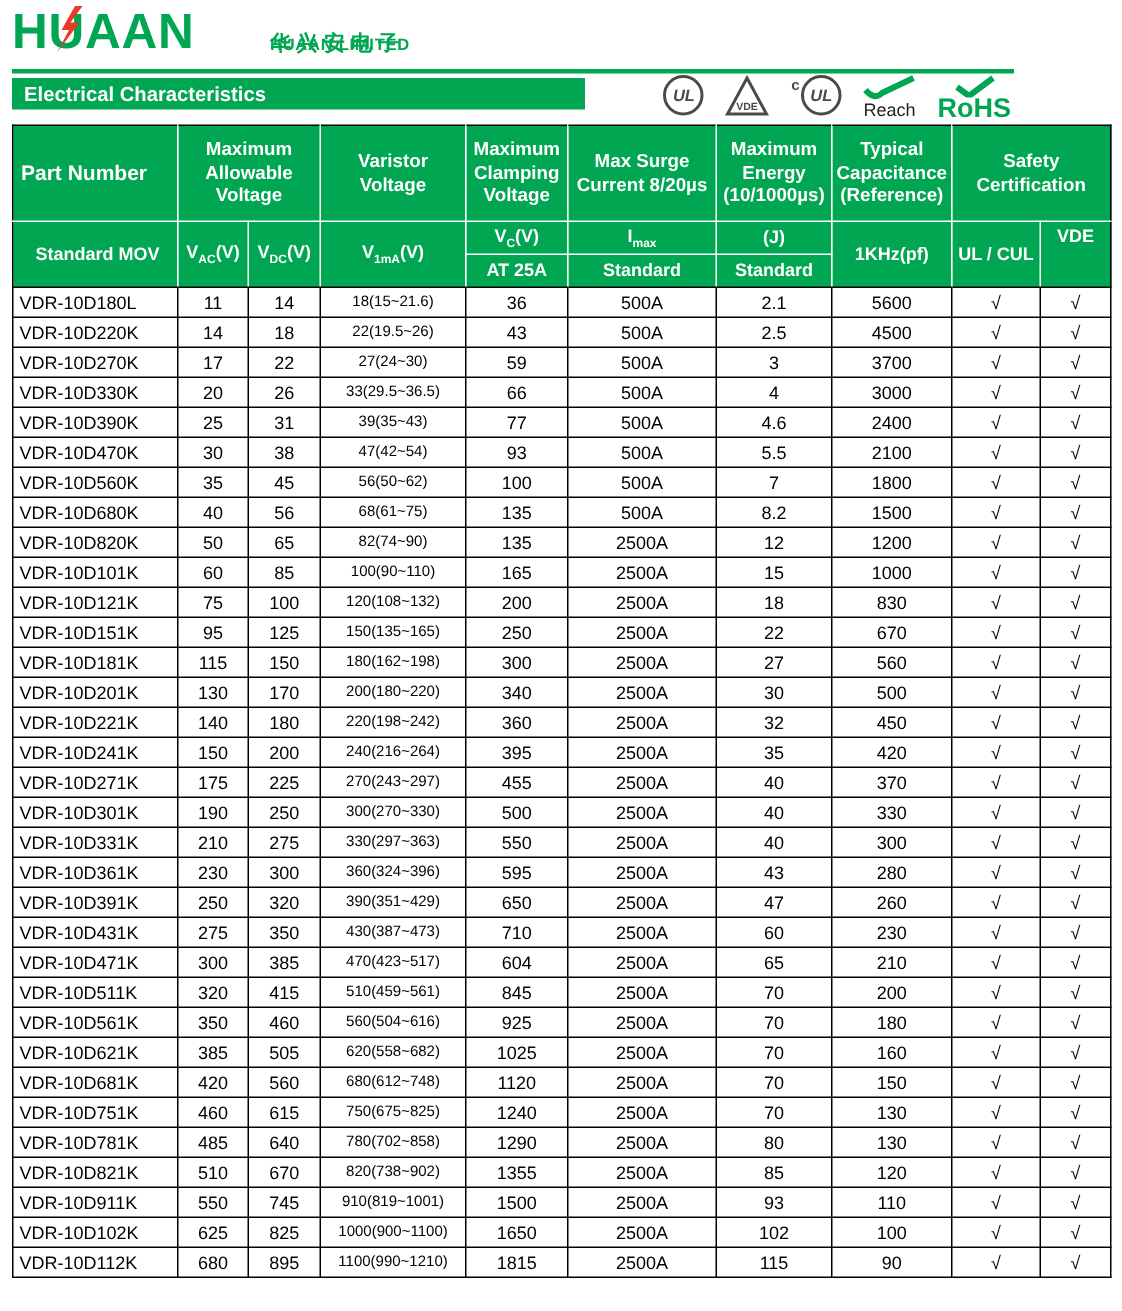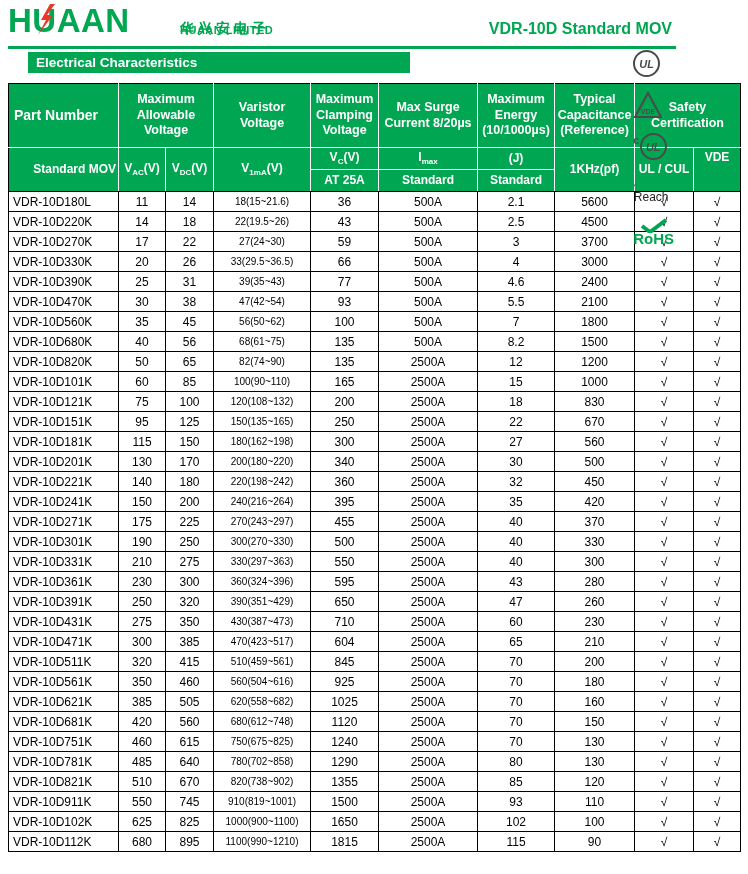--- a/index.html
+++ b/index.html
@@ -11,37 +11,37 @@
   .topbar { position: relative; height: 46px; }
   .logo { position: absolute; left: 0; top: 2px; font-size: 33px; font-weight: bold; color: #00A651; letter-spacing: 0.5px; }
   .bolt { position: absolute; left: 30px; top: 4px; }
   .cn { position: absolute; left: 172px; top: 20px; color: #00A651; font-size: 14px; font-weight: bold; letter-spacing: 4px; }
   .company { position: absolute; left: 172px; top: 24px; color: #00A651; font-size: 11px; font-weight: bold; letter-spacing: 0.5px; }
   .product-title { position: absolute; right: 4px; top: 20px; color: #00A651; font-size: 16px; font-weight: bold; }
   .rule { height: 3px; background: #00A651; }
 
   
   .band { position: relative; height: 34px; }
-  .section-bar { position: absolute; left: 0; top: 3px; width: 382px; height: 21px; background: #00A651; color: #fff; font-size: 13.5px; font-weight: bold; line-height: 21px; padding-left: 8px; margin-left: 20px; }
-  .badges { position: absolute; right: 2px; top: 1px; display: flex; align-items: flex-start; gap: 14px; flex-direction: column; }
+  .section-bar { position: absolute; left: 0; top: 3px; width: 382px; height: 21px; background: #00A651; color: #fff; font-size: 13.5px; font-weight: bold; line-height: 21px; padding-left: 8px; }
+  .badges { position: absolute; right: 2px; top: 1px; display: flex; align-items: flex-start; gap: 14px; }
   .badge { display: flex; flex-direction: column; align-items: center; }
   .ul-circle { width: 27px; height: 27px; border: 2px solid #4a4a4a; border-radius: 50%; display: flex; align-items: center; justify-content: center; font-size: 11px; font-style: italic; font-weight: bold; color: #4a4a4a; }
   .cul { flex-direction: row; align-items: flex-start; gap: 1px; }
   .c-prefix { font-size: 10px; font-weight: bold; color: #4a4a4a; margin-top: 2px; }
   .reach-label { font-size: 12px; font-weight: normal; color: #222; margin-top: -1px; }
-  .rohs-label { font-size: 15px; font-weight: bold; color: #00A651; margin-top: -3px; }
+  .rohs-label { font-size: 18px; font-weight: bold; color: #00A651; margin-top: -3px; }
 
   
   table { width: 732px; border-collapse: collapse; table-layout: fixed; }
   thead th { background: #00A651; color: #fff; border: 1px solid #fff; font-weight: bold; font-size: 12.5px; line-height: 1.25; padding: 1px 2px; text-align: center; vertical-align: middle; }
   tr.group { height: 64px; }
   tr.sub1 th { height: 22px; font-size: 12px; }
   tr.sub2 th { height: 22px; font-size: 12px; }
   th.part-header { font-size: 14px; text-align: left; padding-left: 5px; }
-  th.standard-mov { text-align: right; padding-left: 5px; font-size: 12.5px; }
+  th.standard-mov { text-align: center; padding-left: 5px; font-size: 12.5px; }
   th.vde-top { vertical-align: top; padding-top: 2px; }
   thead th sub { font-size: 8px; }
   
   tr.group th { border-top-color: #000; }
   thead tr th:first-child { border-left-color: #000; }
   thead tr th:last-child { border-right-color: #000; }
   thead th.bbk { border-bottom-color: #000; }
   tbody td { border: 1px solid #000; height: 20px; font-size: 12px; text-align: center; padding: 0 2px; background: #fff; }
   tbody td.part { text-align: left; font-weight: normal; padding-left: 4px; }
   tbody td.v1ma { font-size: 10px; }
@@ -51,21 +51,20 @@
 
 <div class="page">
 
   <div class="topbar">
     <div class="logo">HUAAN</div>
     <svg class="bolt" width="18" height="32" viewBox="0 0 18 32">
       <polygon points="12,0 3,16 8,16 0,31 15,11 9,11 17,0" fill="#E8392B"></polygon>
     </svg>
     <div class="cn">华兴安电子</div>
     <div class="company">HUAAN LIMITED</div>
-    <div class="product-title">VDR-10D Standard MOV</div>
   </div>
 
   <div class="rule"></div>
 
   <div class="band">
     <div class="section-bar">Electrical Characteristics</div>
     <div class="badges">
       <span class="badge">
         <span class="ul-circle">
             <span>UL</span>

